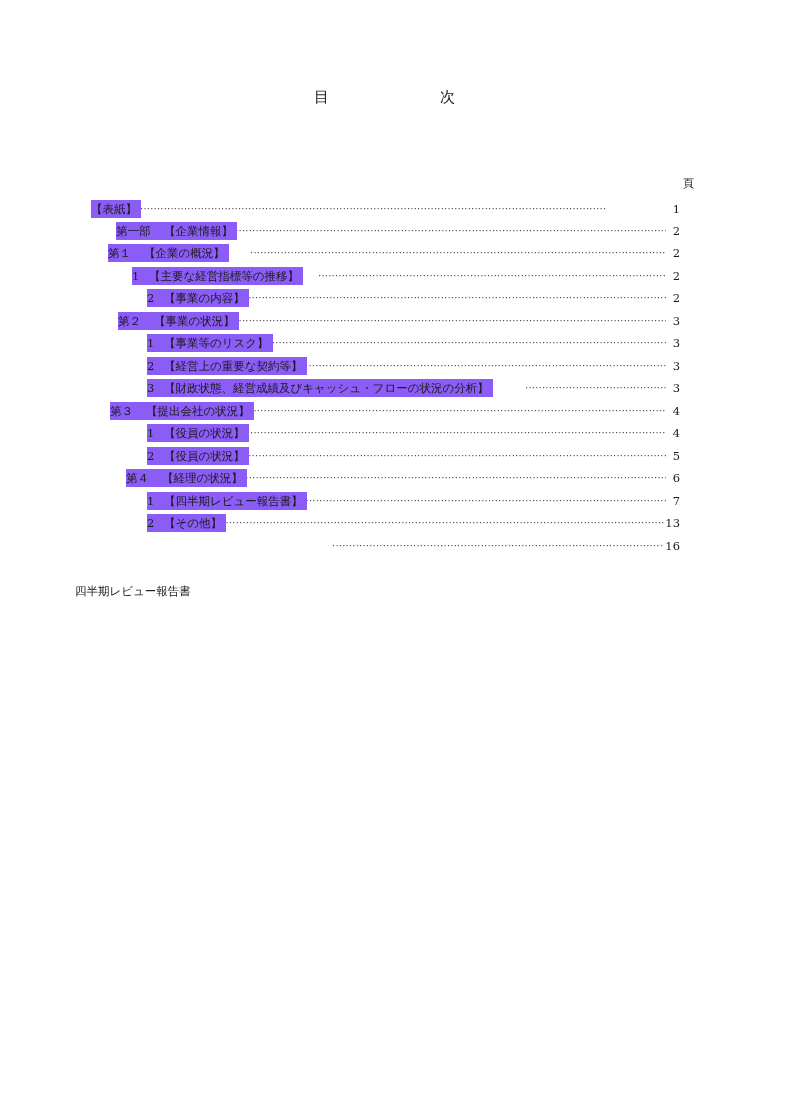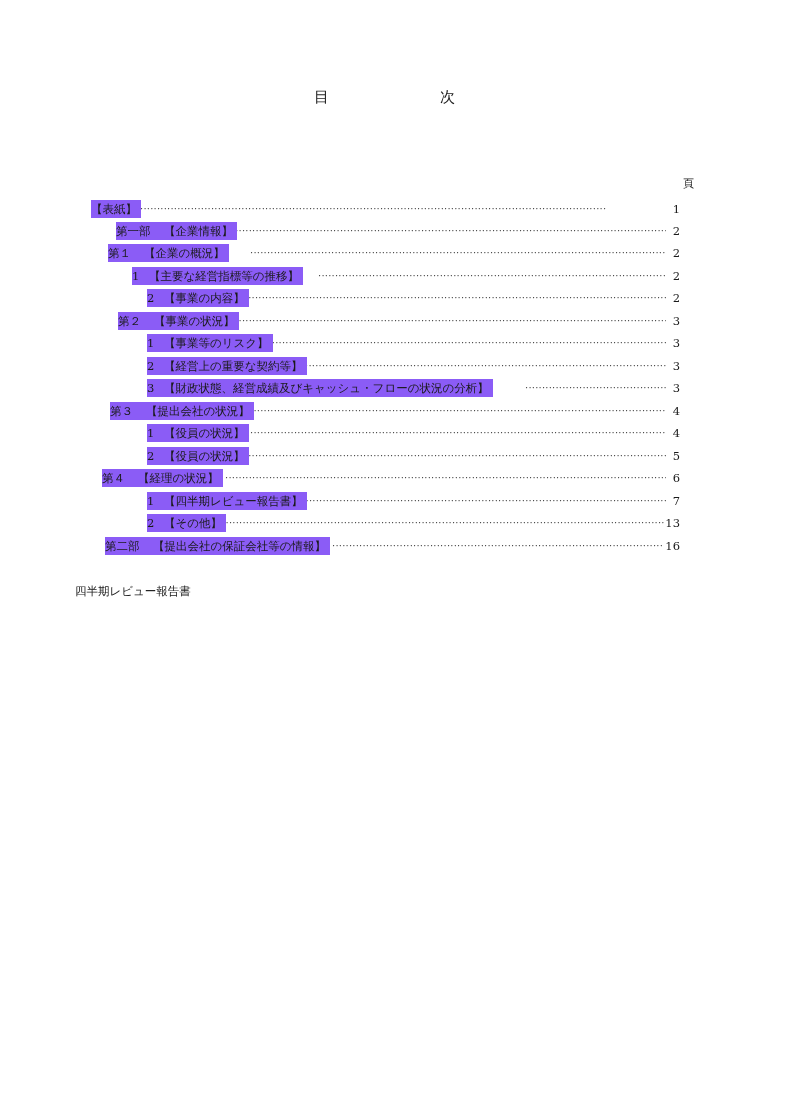--- a/index.html
+++ b/index.html
@@ -195,21 +195,21 @@
   <div class="toc-row" style="top:247px">
     <span class="toc-leader" style="left:238px">··········································································································································</span>
     <span class="toc-label" style="left:131px">
       <span class="toc-num" style="width:17px">2</span><span>【役員の状況】</span>
     </span>
     <span class="toc-page">5</span>
   </div>
 
   <div class="toc-row" style="top:269px">
     <span class="toc-leader" style="left:225px">··········································································································································</span>
-    <span class="toc-label" style="left:86px">
+    <span class="toc-label" style="left:110px">
       <span class="toc-num" style="width:36px">第４</span><span>【経理の状況】</span>
     </span>
     <span class="toc-page">6</span>
   </div>
 
   <div class="toc-row" style="top:292px">
     <span class="toc-leader" style="left:292px">··········································································································································</span>
     <span class="toc-label" style="left:131px">
       <span class="toc-num" style="width:17px">1</span><span>【四半期レビュー報告書】</span>
     </span>
@@ -219,20 +219,17 @@
   <div class="toc-row" style="top:314px">
     <span class="toc-leader" style="left:212px; right:126px">··········································································································································</span>
     <span class="toc-label" style="left:131px">
       <span class="toc-num" style="width:17px">2</span><span>【その他】</span>
     </span>
     <span class="toc-page wide">13</span>
   </div>
 
   <div class="toc-row" style="top:337px">
     <span class="toc-leader" style="left:332px; right:126px">··········································································································································</span>
-    <span class="toc-label" style="left:89px">
-      <span class="toc-num" style="width:48px">第二部</span><span>【提出会社の保証会社等の情報】</span>
-    </span>
     <span class="toc-page wide">16</span>
   </div>
 </div>
 
 <div class="footer-label">四半期レビュー報告書</div>
 
 </body></html>

